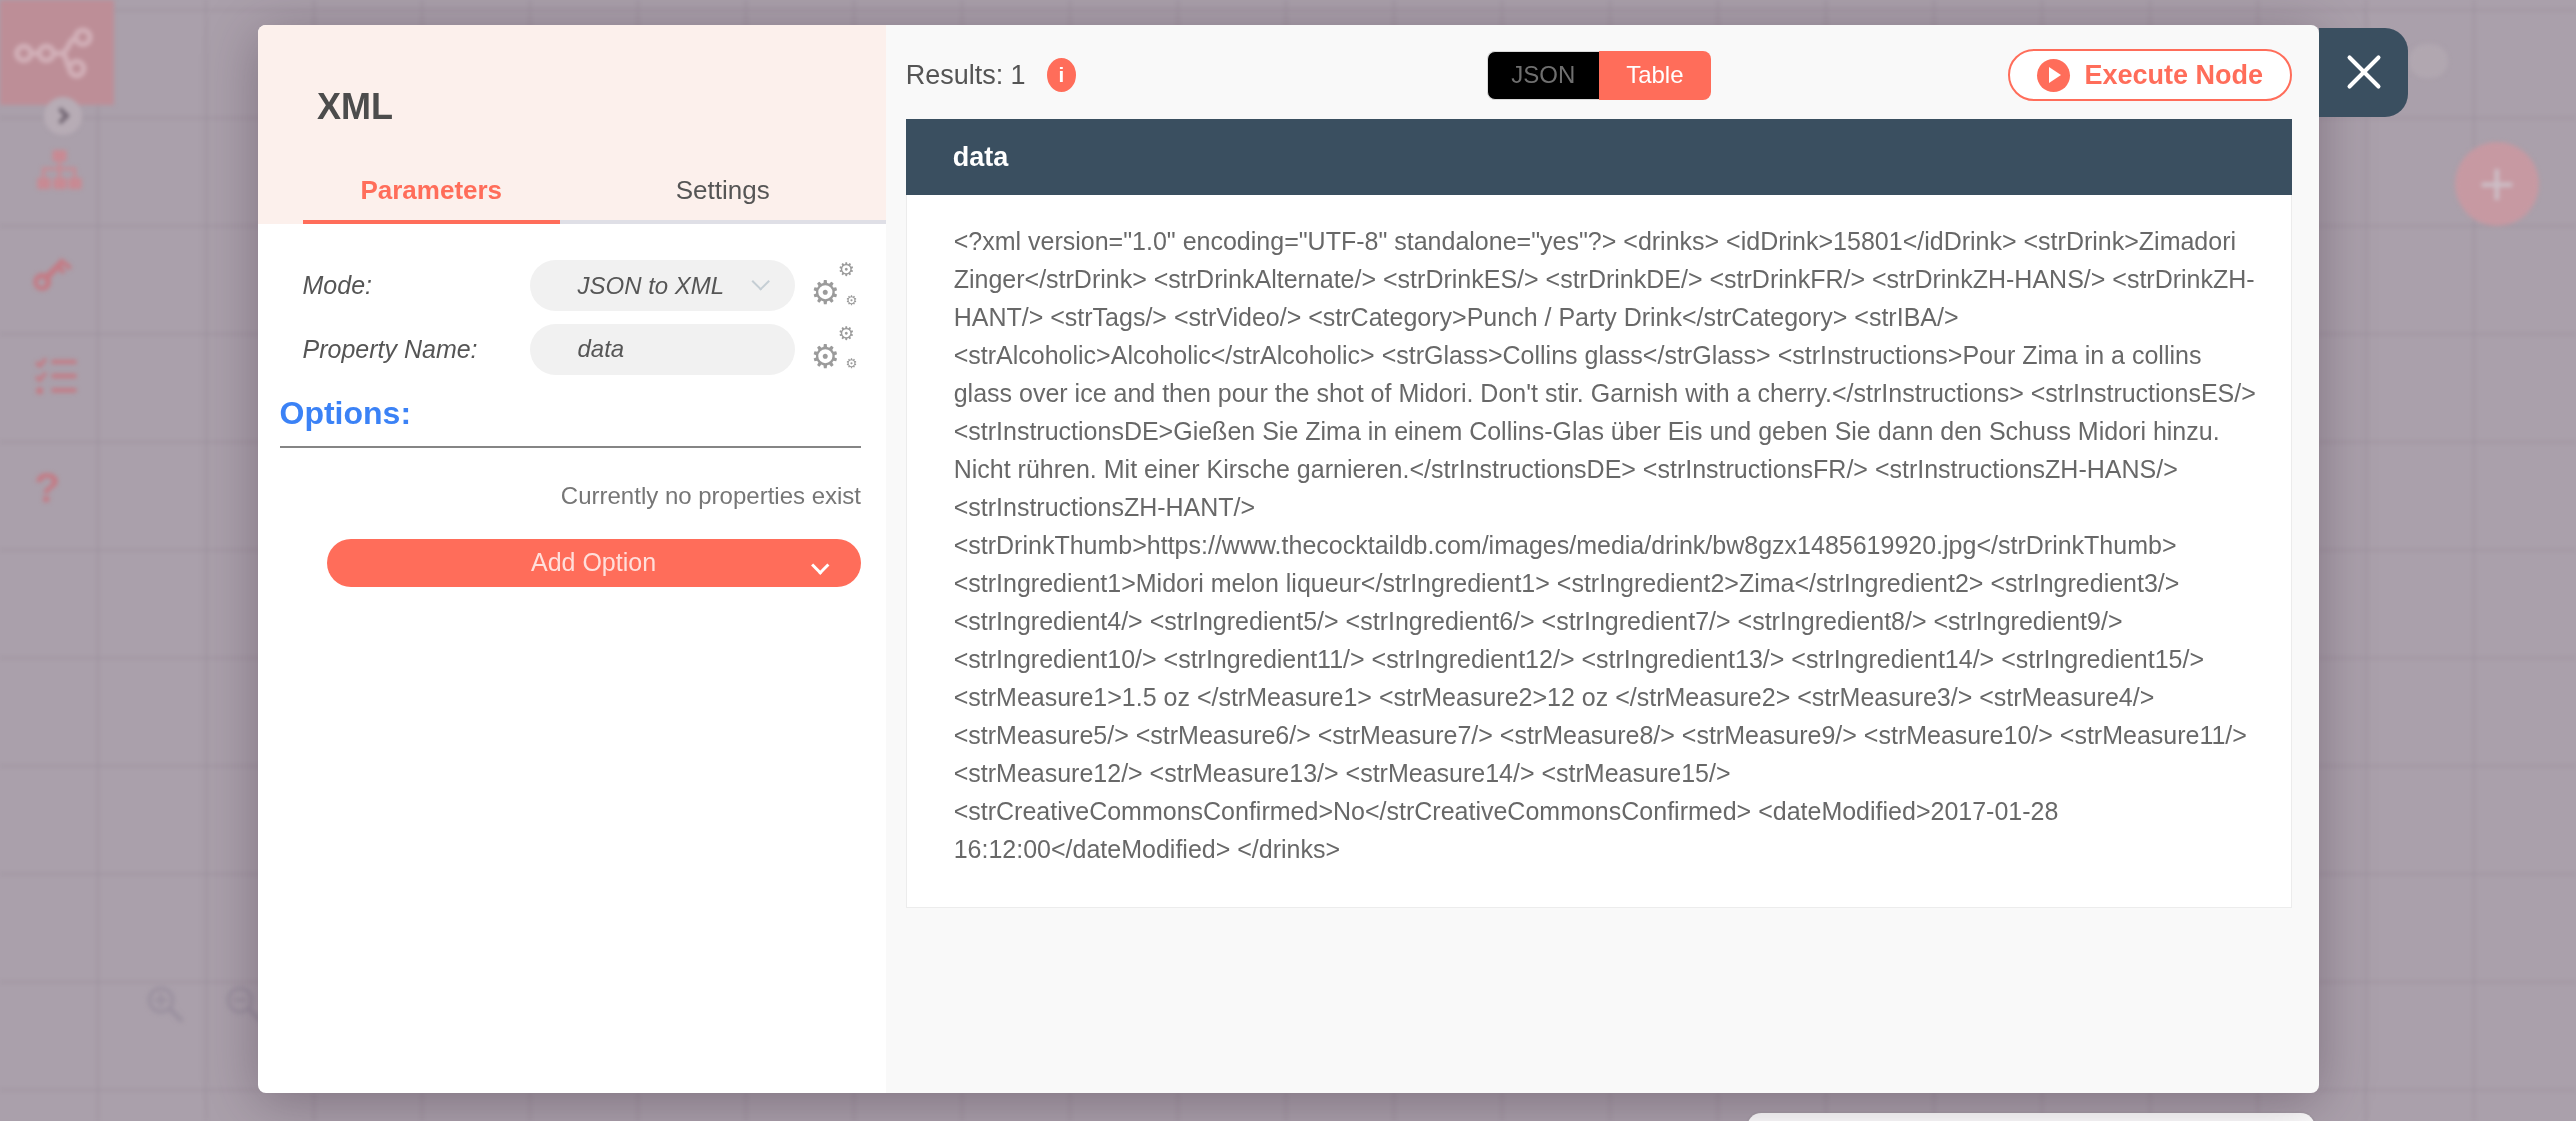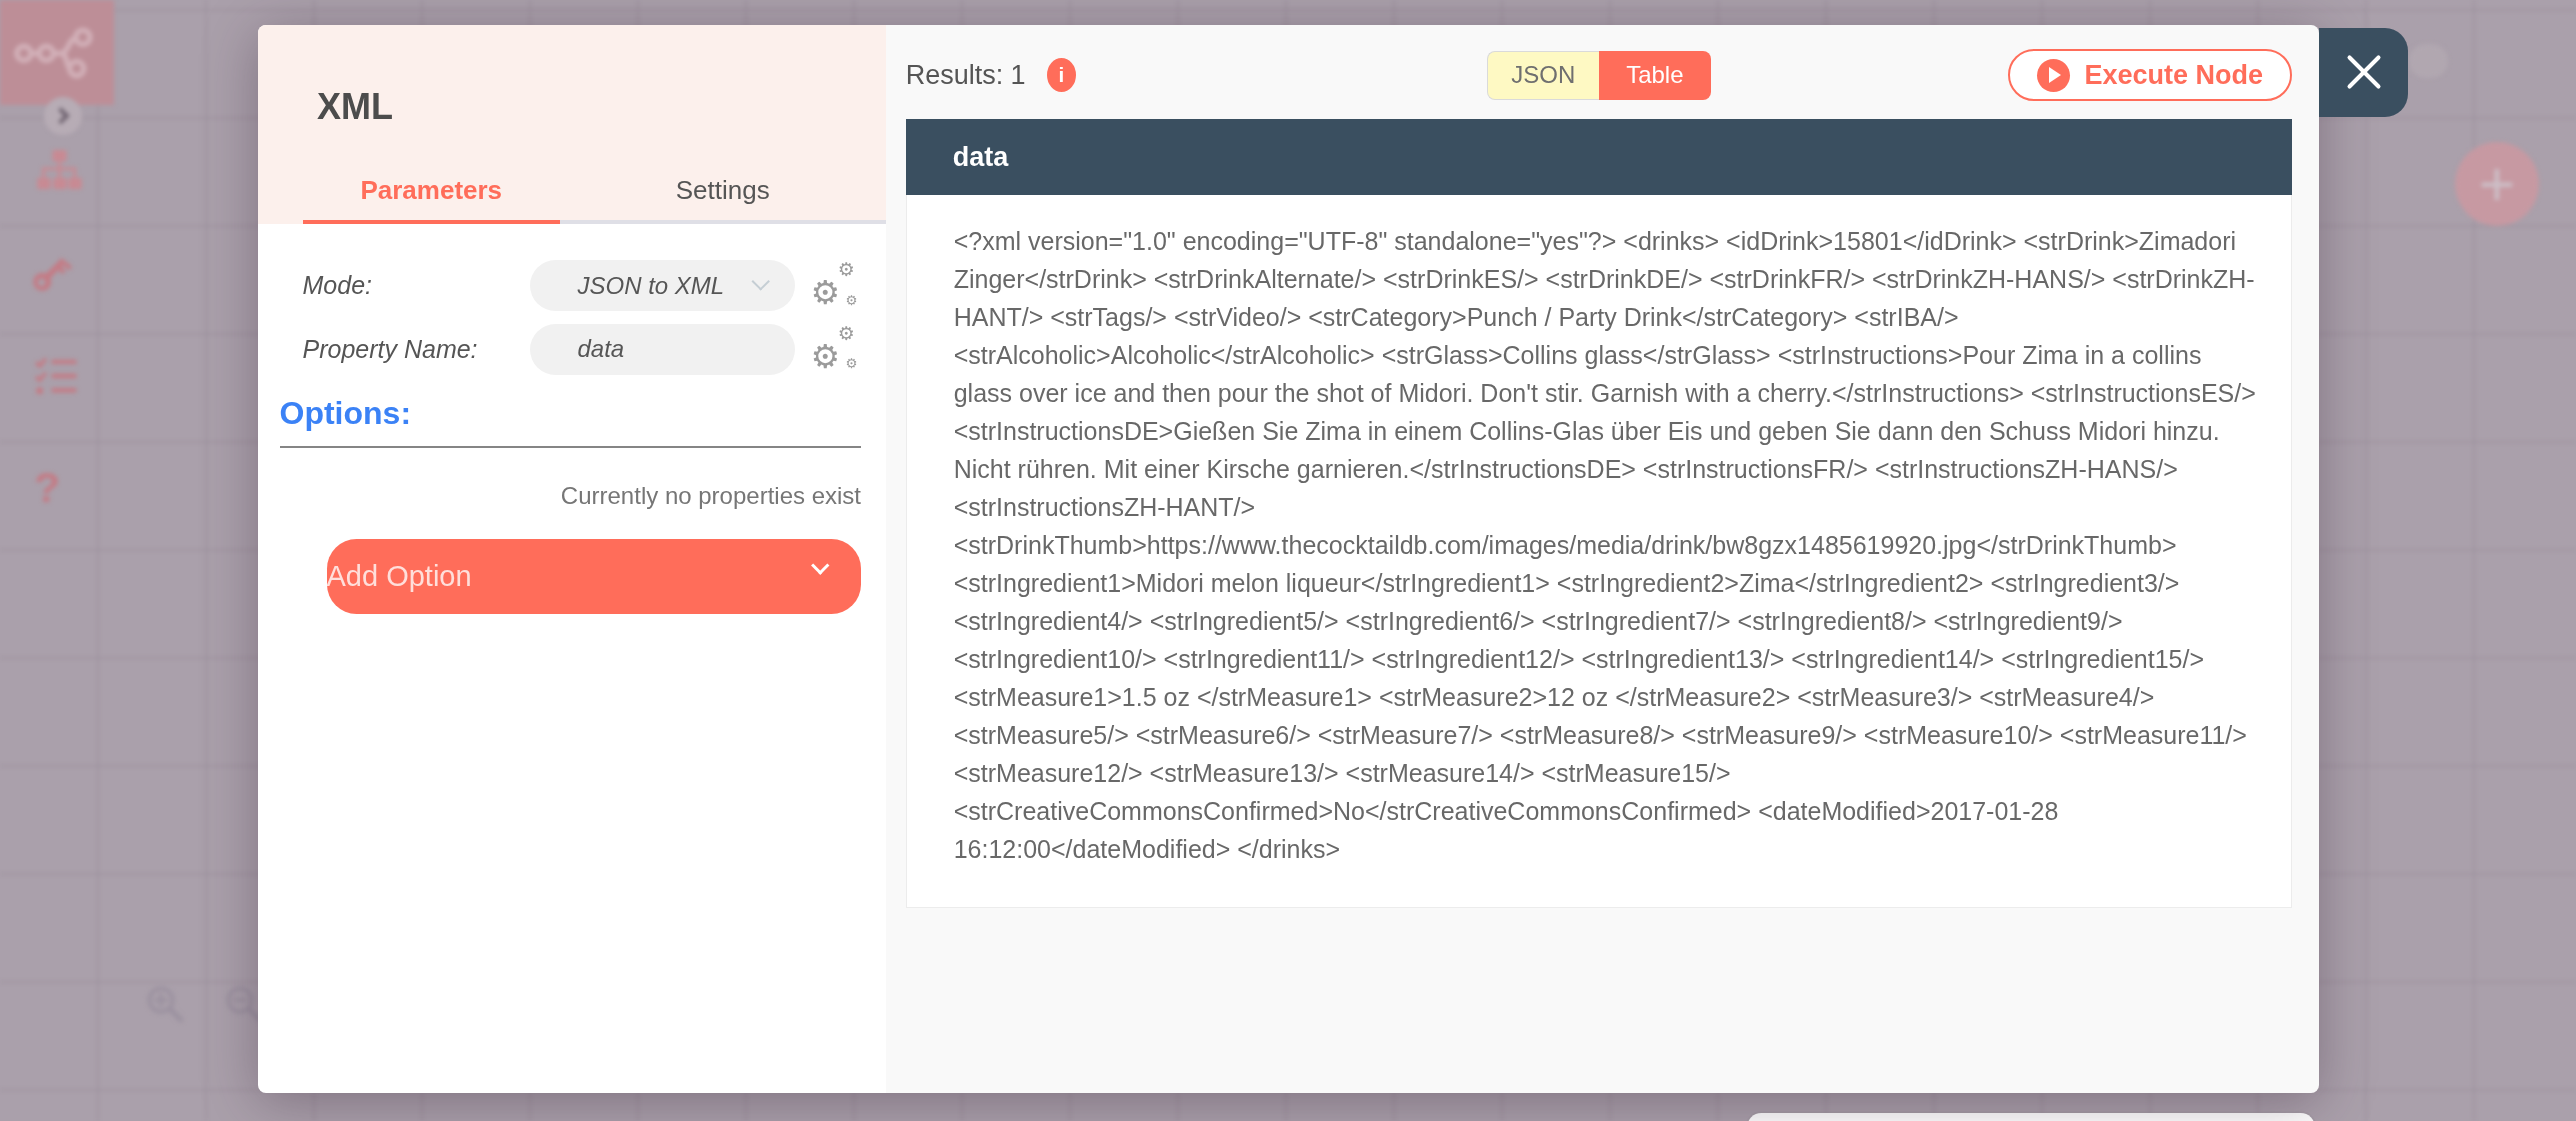--- a/index.html
+++ b/index.html
@@ -52,37 +52,37 @@
     border-right:2.7px solid #c5ced4; border-bottom:2.7px solid #c5ced4; transform:rotate(45deg); }
   .gears { margin-left:16px; position:relative; width:47px; height:47px; color:#9b9b9b;
     font-family:"DejaVu Sans", sans-serif; }
   .gears .g1 { position:absolute; left:0; bottom:0; font-size:33px; line-height:33px; }
   .gears .g2 { position:absolute; right:2.7px; top:-1.8px; font-size:19px; line-height:19px; }
   .gears .g3 { position:absolute; right:0; bottom:1.8px; font-size:13.4px; line-height:13.4px; }
 
   .options-heading { margin-top:20px; font-size:32px; font-weight:700; color:#3b82f6; }
   .divider { margin-top:14.3px; height:1.8px; background:#858585; }
   .empty-text { margin-top:34px; padding-left:48px; font-size:24px; color:#767676;text-align:right; }
-  .add-option { margin:29px 0 0 47px; width:534px; height:75px; border-radius:29.5px;
+  .add-option { margin:29px 0 0 47px; width:534px; height:48px; border-radius:29.5px;
     background:#ff6d5a; position:relative; display:flex; align-items:center;
-    font-size:29px; color:rgba(255,255,255,0.78); cursor:pointer; }
+    justify-content:center; font-size:25px; color:rgba(255,255,255,0.78); cursor:pointer; }
   .add-option .caret { position:absolute; right:34px; top:20.6px; width:12.5px; height:12.5px;
     border-right:3.1px solid #fff; border-bottom:3.1px solid #fff; transform:rotate(45deg); }
 
   
   .right-panel { flex:1; background:#f9f9f9; border-radius:0 8px 8px 0; position:relative; }
   .results-row { height:54px; margin:23px 27px 0 19.7px; display:flex; align-items:center; position:relative; }
   .results-label { font-size:27px; color:#555; }
   .results-label .cnt { margin-left:7.2px; }
   .info-icon { width:29px; height:34px; border-radius:50%; background:#ff6d5a; color:#fff;
     display:flex; align-items:center; justify-content:center; font-size:20.6px; font-weight:700;
     margin-left:21.5px; }
   .view-toggle { position:absolute; left:50%; transform:translateX(-50%); display:flex; height:49px; }
   .vt-btn { width:112px; display:flex; align-items:center; justify-content:center; font-size:24px; cursor:pointer; }
-  .vt-json { background:#fef9c3; border:1.8px solid #dadada; border-right:none;
+  .vt-json { background:#000000; border:1.8px solid #dadada; border-right:none;
     border-radius:8px 0 0 8px; color:#6f6f6f; }
   .vt-table { background:#ff6d5a; color:#fff; border-radius:0 8px 8px 0; }
   .execute-btn { margin-left:auto; height:52px; border:2.7px solid #ff6d5a; border-radius:28px;
     background:#fff; display:flex; align-items:center; padding:0 27px; gap:14.3px;
     color:#ff6d5a; font-size:27px; font-weight:600; cursor:pointer; }
   .play-circle { width:33px; height:33px; border-radius:50%; background:#ff6d5a;
     display:flex; align-items:center; justify-content:center; }
   .tri { width:0; height:0; border-left:12.5px solid #fff; border-top:8px solid transparent;
     border-bottom:8px solid transparent; margin-left:3.6px; }
 

